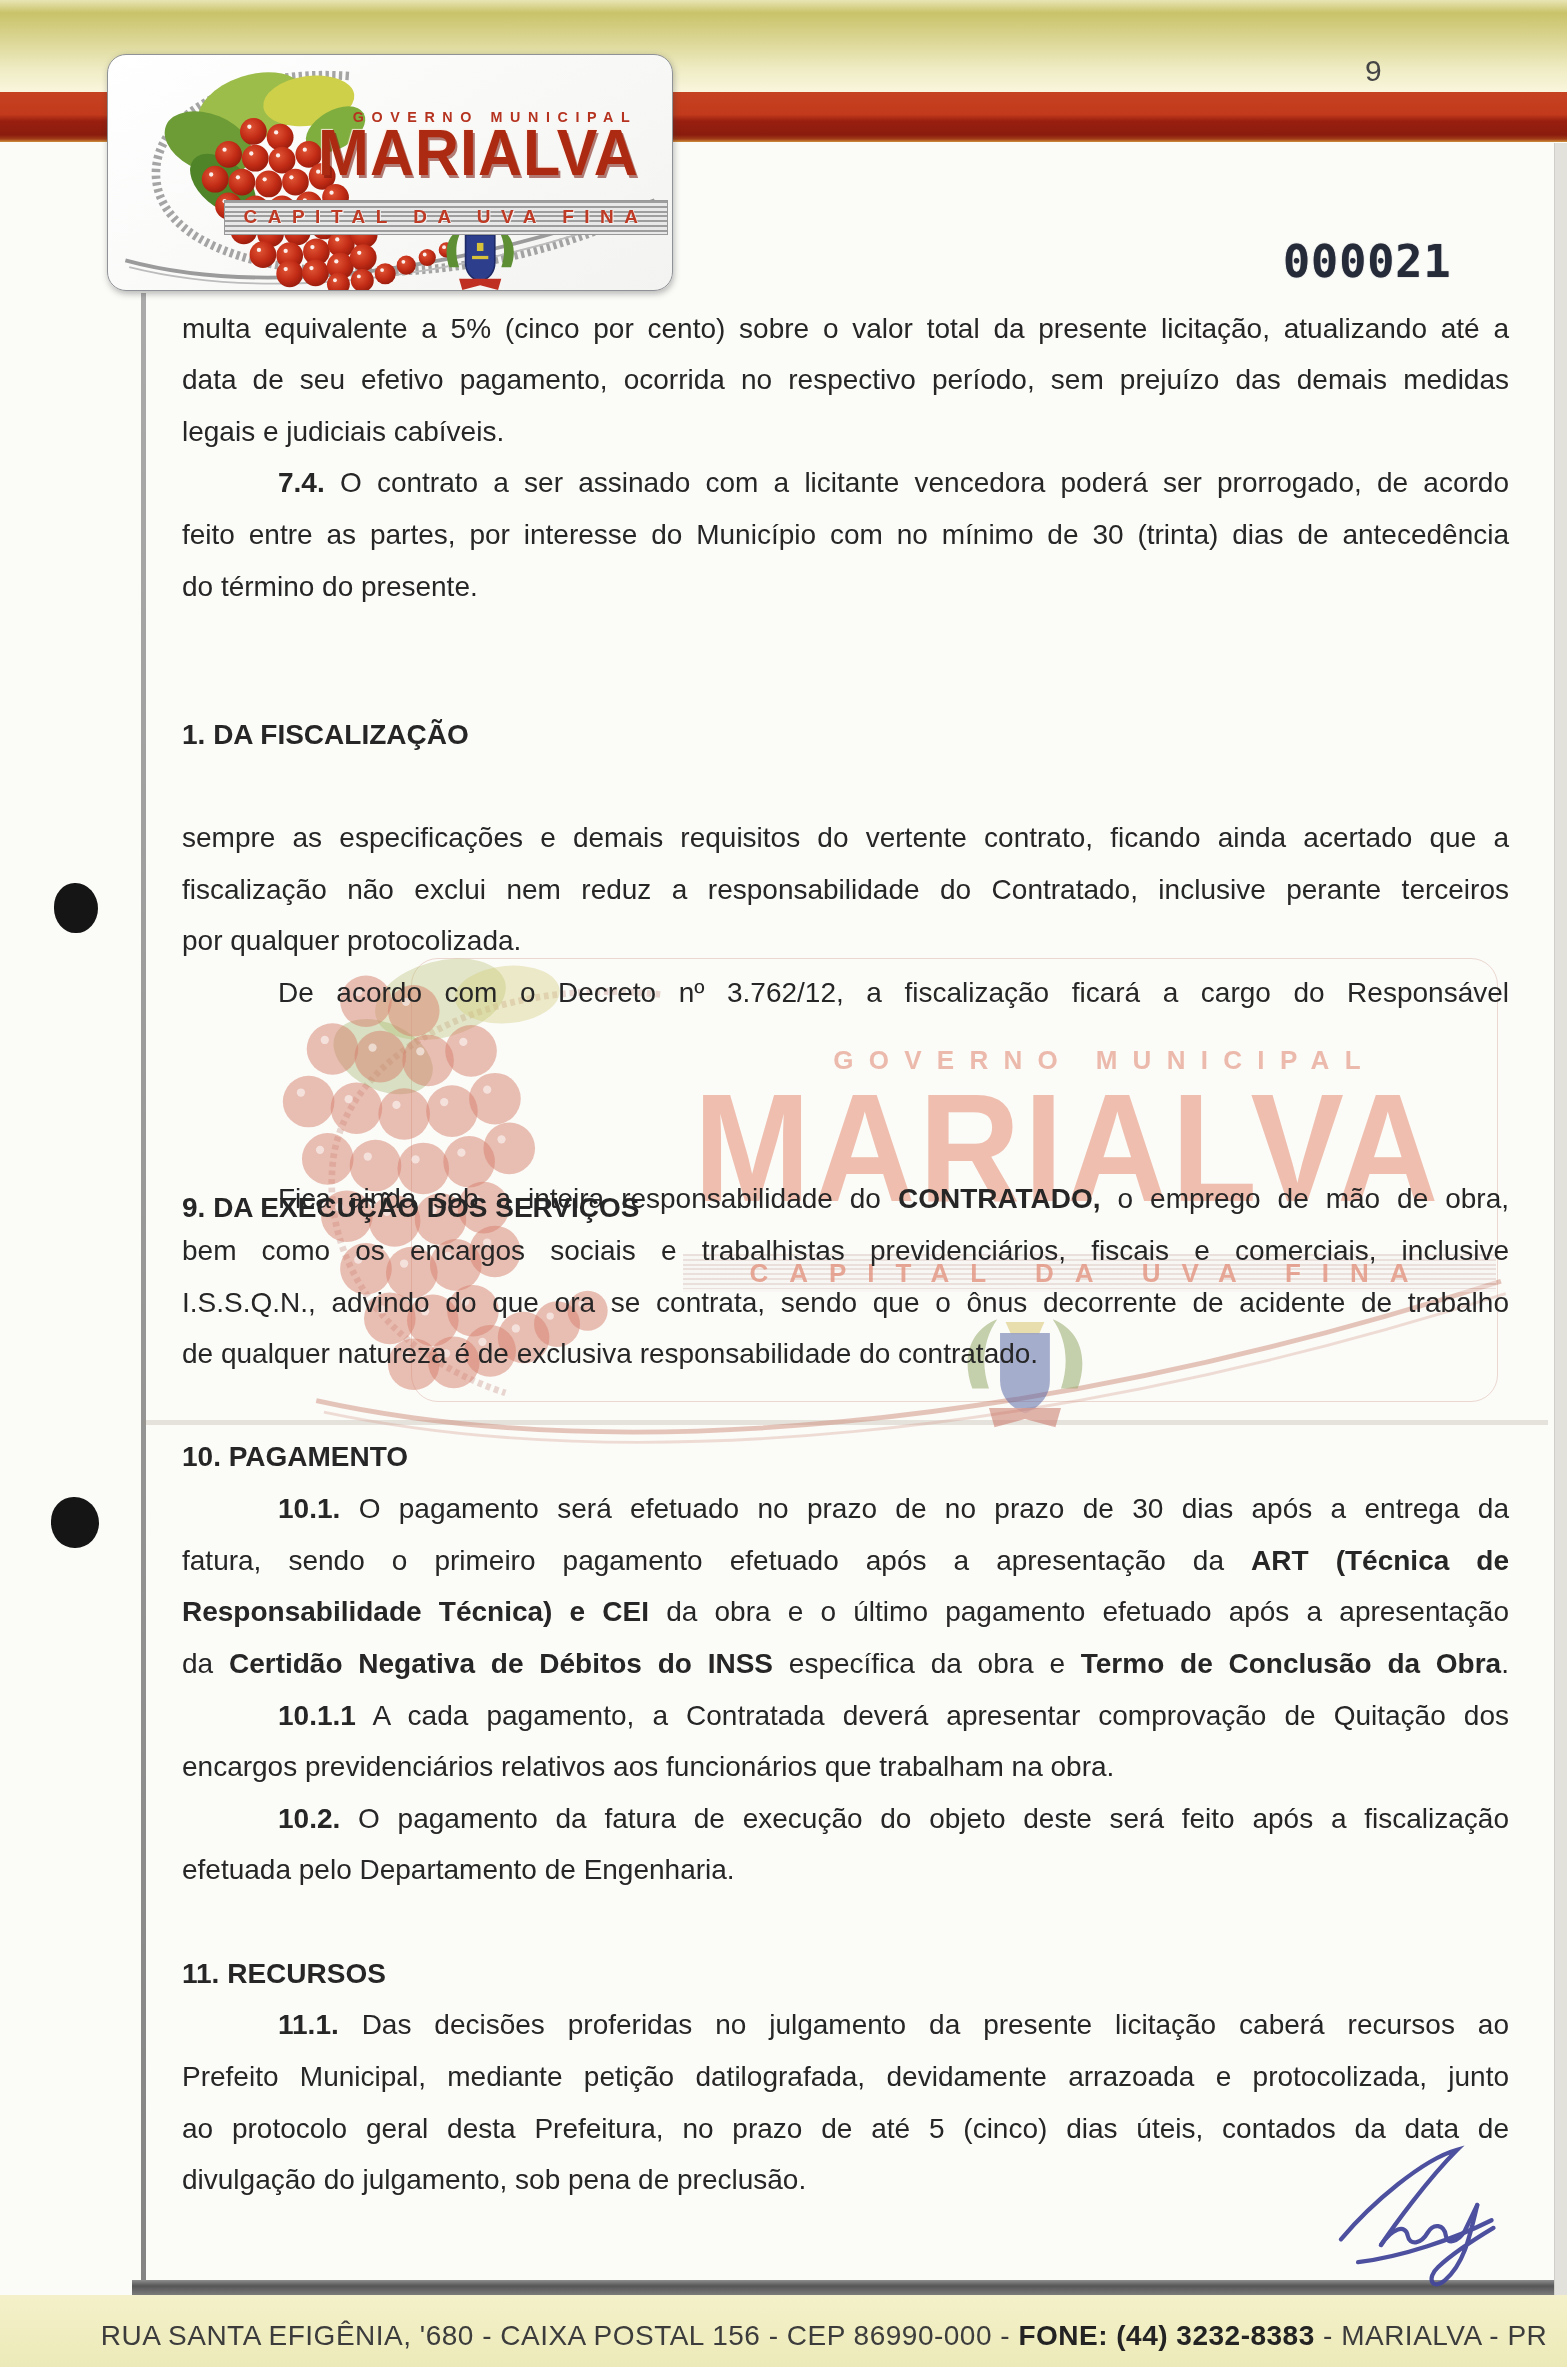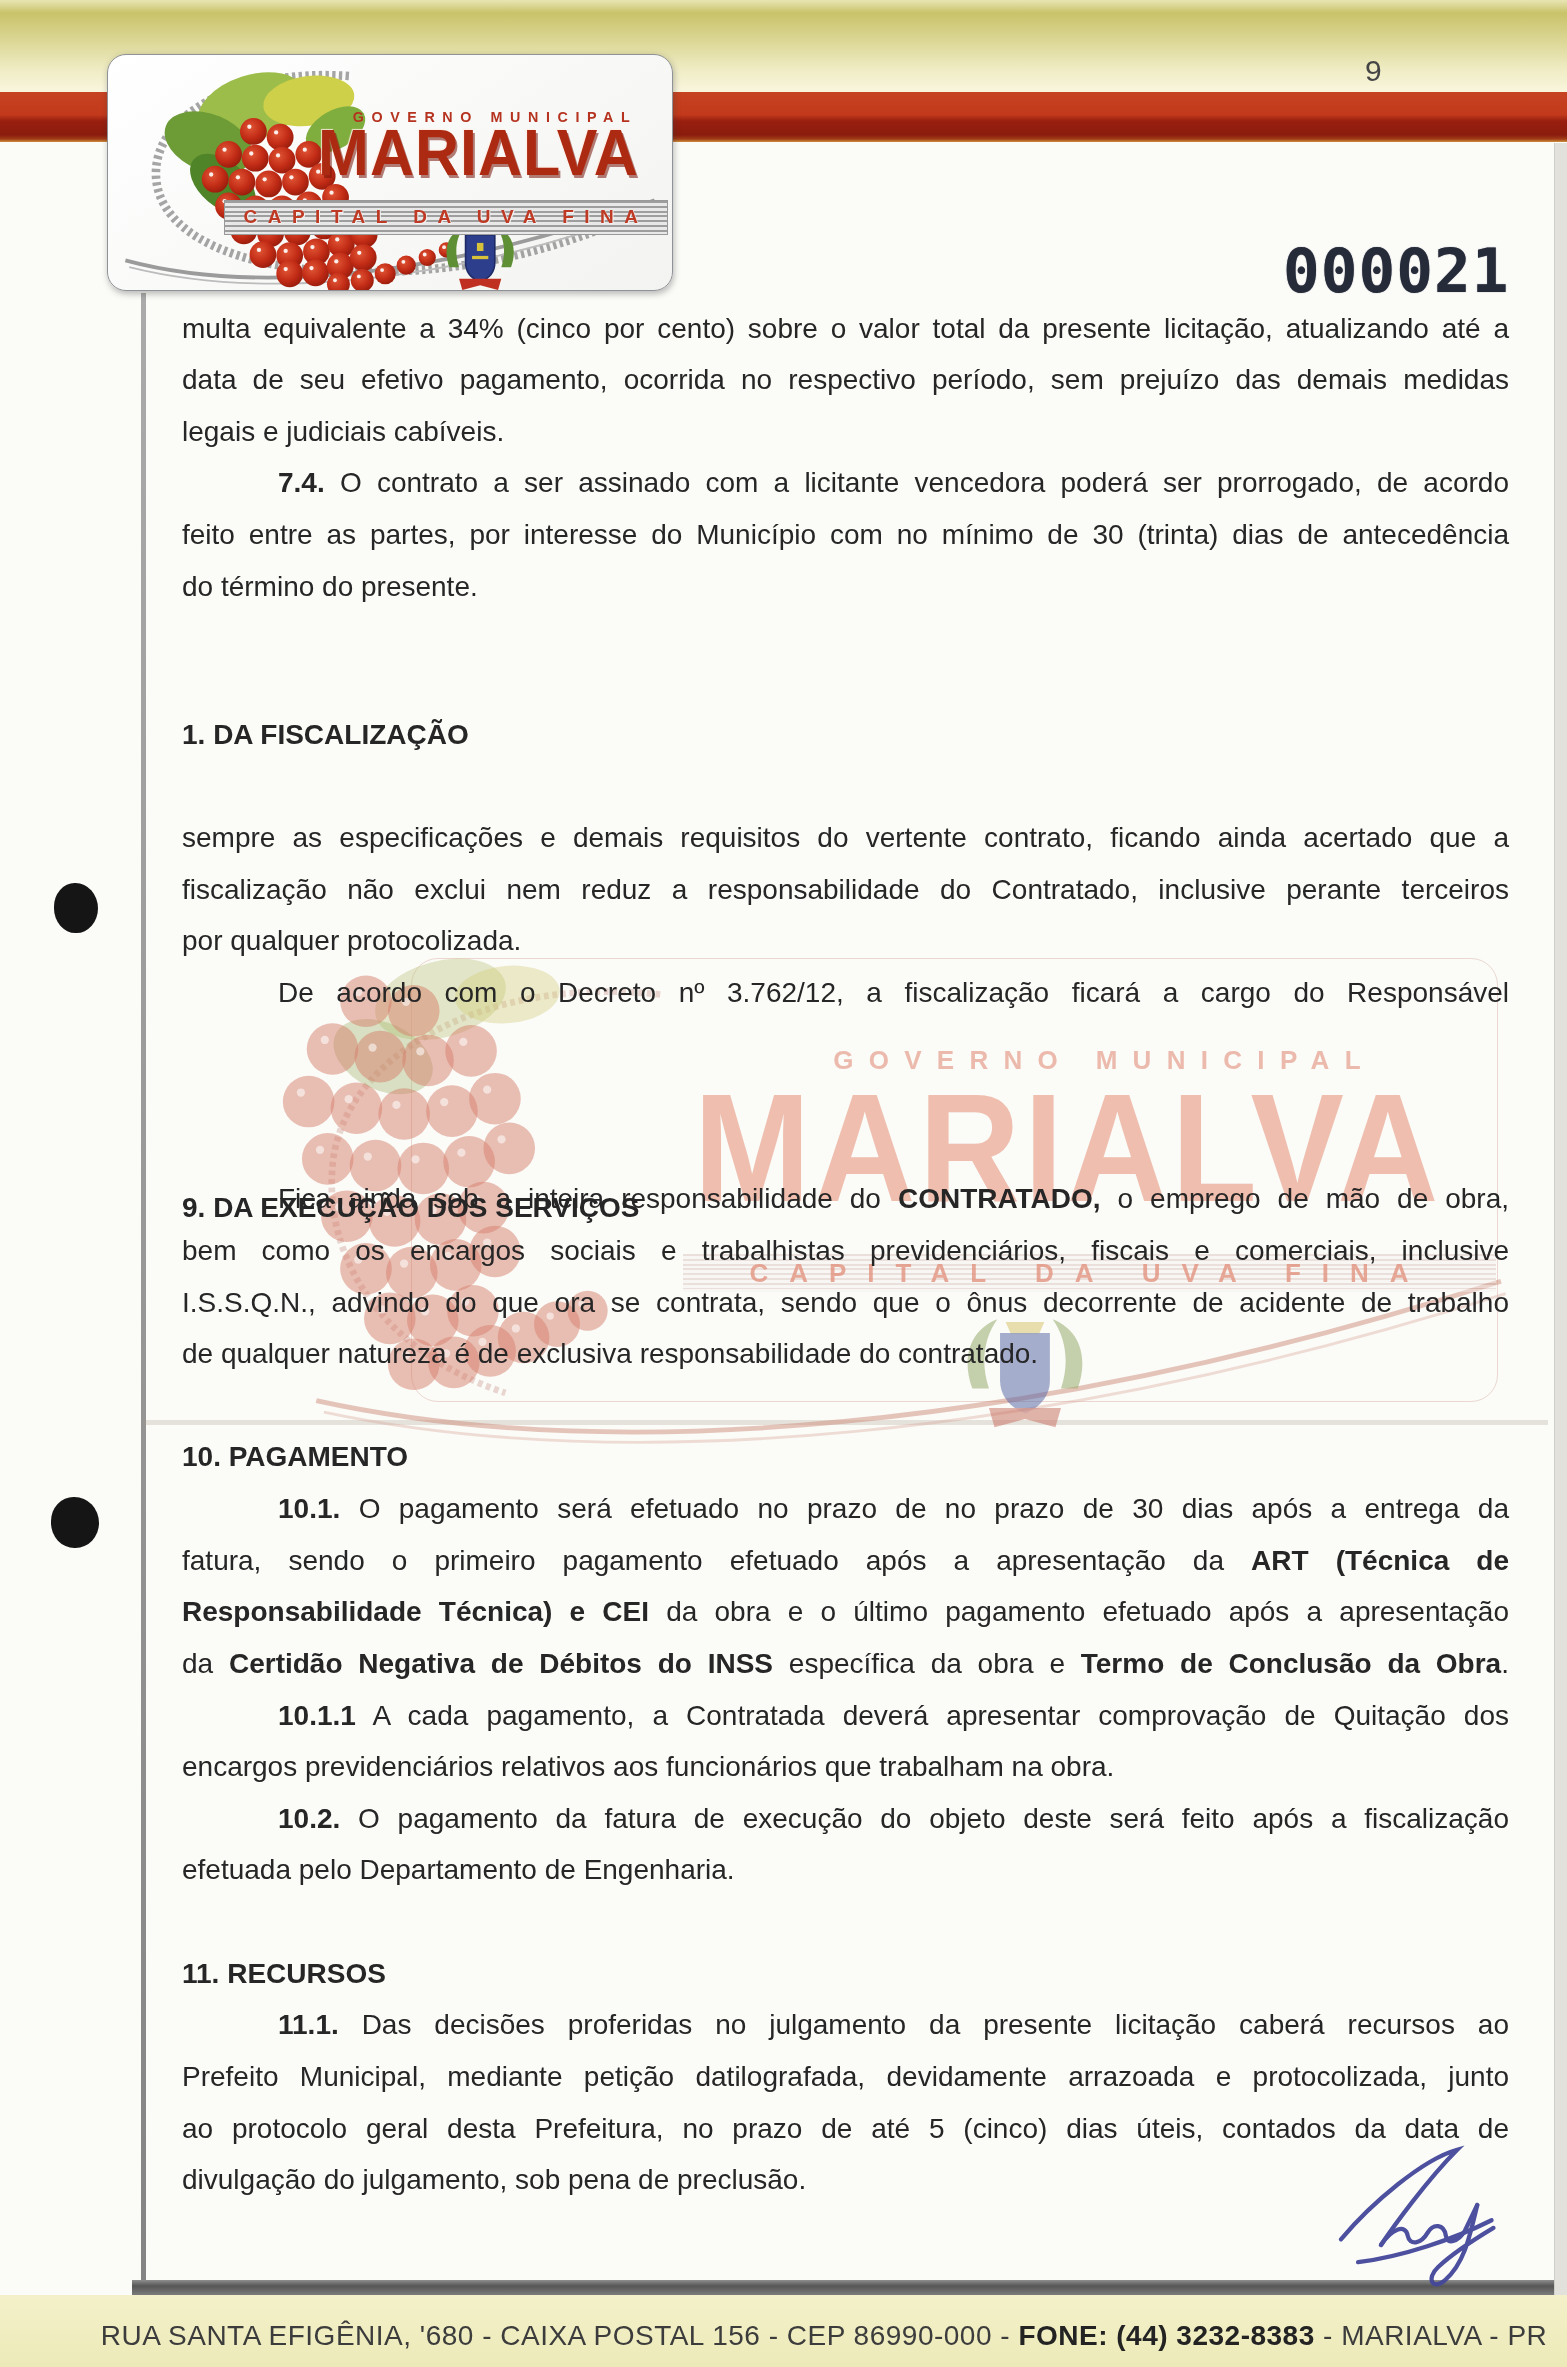--- a/index.html
+++ b/index.html
@@ -6,21 +6,21 @@
   #page{position:relative;width:1568px;height:2368px;background:#fbfbf8;overflow:hidden;
         font-family:"Liberation Sans",sans-serif;}
 
   
   .band-yellow{position:absolute;left:0;top:0;width:1568px;height:92px;
     background:linear-gradient(180deg,#e9e5b4 0%,#c9c36a 14%,#dcd796 45%,#efecc4 75%,#f9f6de 100%);}
   .bar-red{position:absolute;left:0;top:92px;width:1568px;height:50px;
     background:linear-gradient(180deg,#c64322 0%,#c23a1b 45%,#991f10 58%,#8a1c0d 86%,#a03c18 94%,#cf8f3a 100%);}
   .page-num{position:absolute;left:1365px;top:54px;font-size:30px;color:#454545;}
   .stamp{position:absolute;left:1283px;top:235px;font-family:"DejaVu Sans Mono",monospace;
-    font-weight:bold;font-size:61px;color:#262b3a;letter-spacing:1px;text-shadow:0 0 1px rgba(38,43,58,.7);}
+    font-weight:bold;font-size:45px;color:#262b3a;letter-spacing:1px;text-shadow:0 0 1px rgba(38,43,58,.7);}
 
   
   .logo-box{position:absolute;left:107px;top:54px;width:564px;height:235px;border-radius:19px;
     border:1.9px solid #8f9296;background:linear-gradient(145deg,#ffffff 0%,#f3f3f1 100%);
     box-shadow:1px 2.9px 6.7px rgba(60,60,60,.35);z-index:5;}
   .logo-art{position:absolute;left:0;top:0;width:564px;height:235px;}
   .logo-gov{position:absolute;left:239px;top:54px;width:296px;text-align:center;
     font-size:14.3px;font-weight:bold;letter-spacing:7.6px;color:#b5331f;white-space:nowrap;}
   .logo-name{position:absolute;left:184px;top:61px;width:373px;text-align:center;
     font-size:61px;font-weight:900;letter-spacing:1px;color:#ac2a12;transform:scaleY(1.05);transform-origin:top;
@@ -282,21 +282,21 @@
     <div class="wm-name">MARIALVA</div>
     <div class="wm-tag">CAPITAL DA UVA FINA</div>
   </div>
 
   <div class="vline"></div>
   <div class="hole hole1"></div>
   <div class="hole hole2"></div>
   <div class="streak"></div>
 
   <div class="doc-body">
-      <div class="dline just" style="top: 313px;"><span>multa equivalente a 34% (cinco por cento) sobre o valor total da presente licitação, atualizando até a</span></div>
+      <div class="dline just" style="top: 313px;"><span>multa equivalente a 5% (cinco por cento) sobre o valor total da presente licitação, atualizando até a</span></div>
       <div class="dline just" style="top: 364px;"><span>data de seu efetivo pagamento, ocorrida no respectivo período, sem prejuízo das demais medidas</span></div>
       <div class="dline" style="top: 416px;"><span>legais e judiciais cabíveis.</span></div>
       <div class="dline just" style="top: 467px; text-indent: 96px;"><span class="b">7.4.</span><span>  O contrato a ser assinado com a licitante vencedora poderá ser prorrogado, de acordo</span></div>
       <div class="dline just" style="top: 519px;"><span>feito entre as partes, por interesse do Município com no mínimo de 30 (trinta) dias de antecedência</span></div>
       <div class="dline" style="top: 571px;"><span>do término do presente.</span></div>
       <div class="dline hdr" style="top: 719px;"><span>1. DA FISCALIZAÇÃO</span></div>
       <div class="dline just" style="top: 822px;"><span>sempre as especificações e demais requisitos do vertente contrato, ficando ainda acertado que a</span></div>
       <div class="dline just" style="top: 874px;"><span>fiscalização não exclui nem reduz a responsabilidade do Contratado, inclusive perante terceiros</span></div>
       <div class="dline" style="top: 925px;"><span>por qualquer protocolizada.</span></div>
       <div class="dline just" style="top: 977px; text-indent: 96px;"><span>De acordo com o Decreto nº 3.762/12, a fiscalização ficará a cargo do Responsável</span></div>

